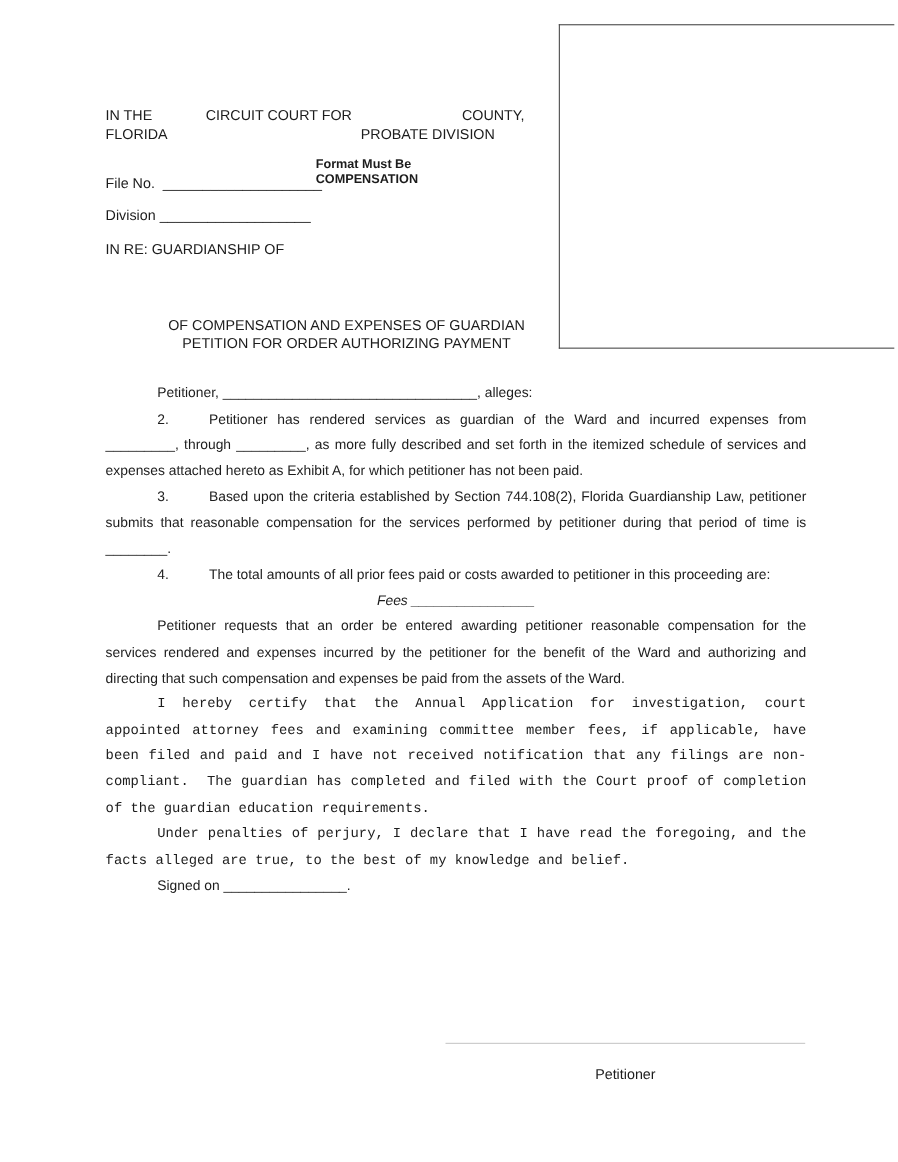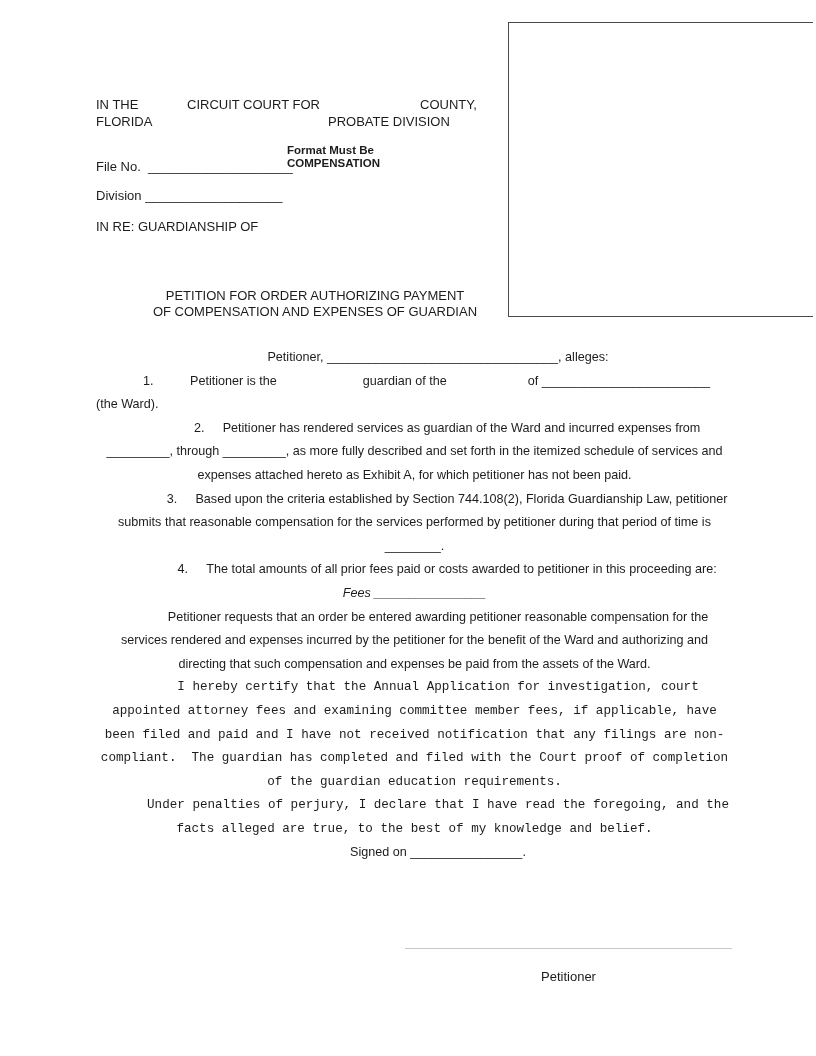--- a/index.html
+++ b/index.html
@@ -34,21 +34,21 @@
   .docbody {
     position: absolute;
     left: 96px; top: 346px;
     width: 637px;
     font-size: 12.6px;
     line-height: 23.6px;
     text-align: justify;
   }
   .docbody p { margin: 0; }
   .noj { text-align: left; }
-  .ti { text-indent: 47px; text-align: center; }
+  .ti { text-indent: 47px; }
   .pnum { display: inline-block; width: 47px; text-indent: 0; }
   .sp { display: inline-block; height: 1px; }
   .w47 { width: 47px; }
   .w86 { width: 86px; }
   .w81 { width: 81px; }
   .nowrap { white-space: nowrap; }
   .sub { margin-left: 94px; text-align: center; font-style: italic; }
   .mt12 { margin-top: 12px; font-family: Liberation Mono, monospace; }
   .mt44 { margin-top: 44px; }
   .sig {
@@ -76,29 +76,28 @@
   <span class="abs fmt" style="left:287px;top:144px">Format Must Be</span>
   <span class="abs fmt" style="left:287px;top:157px">COMPENSATION</span>
 
   <div class="abs" style="left:96px;top:159px"><span>File No.  </span><span>____________________</span></div>
 
   <div class="abs" style="left:96px;top:188px"><span>Division </span><span>___________________</span></div>
 
   <span class="abs" style="left:96px;top:219px">IN RE: GUARDIANSHIP OF</span>
 
   <div class="title">
+    <div>OF COMPENSATION AND EXPENSES OF GUARDIAN</div>
     <div>PETITION FOR ORDER AUTHORIZING PAYMENT</div>
-    <div>OF COMPENSATION AND EXPENSES OF GUARDIAN</div>
   </div>
 
   <div class="docbody">
 
     <p class="noj ti"><span>Petitioner, _________________________________, alleges:</span></p>
 
-    <p class="noj"><span class="sp w47"></span><span class="pnum">1.</span><span>Petitioner is the</span><span class="sp w86"></span><span>guardian of the</span><span class="sp w81"></span><span>of</span><span> ________________________</span><br><span>(the Ward).</span></p>
 
     <p class="ti"><span class="pnum">2.</span><span>Petitioner has rendered services as guardian of the Ward and incurred expenses from _________, through _________, as more fully described and set forth in the itemized schedule of services and expenses attached hereto as Exhibit A, for which petitioner has not been paid.</span></p>
 
     <p class="ti"><span class="pnum">3.</span><span>Based upon the criteria established by Section 744.108(2), Florida Guardianship Law, petitioner submits that reasonable compensation for the services performed by petitioner during that period of time is ________.</span></p>
 
     <p class="noj ti"><span class="pnum">4.</span><span class="nowrap">The total amounts of all prior fees paid or costs awarded to petitioner in this proceeding are:</span></p>
 
     <p class="sub"><span>Fees ________________</span></p>
 
 

